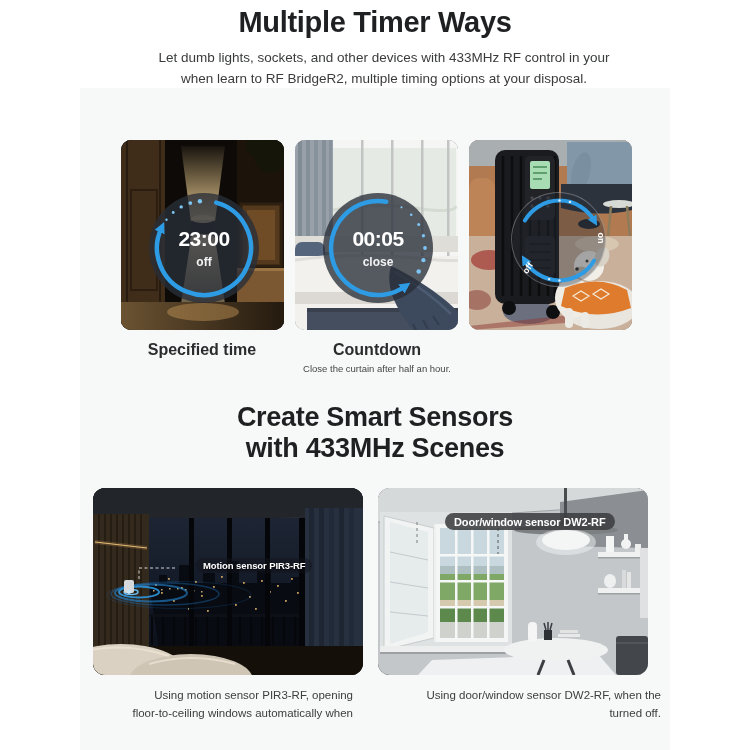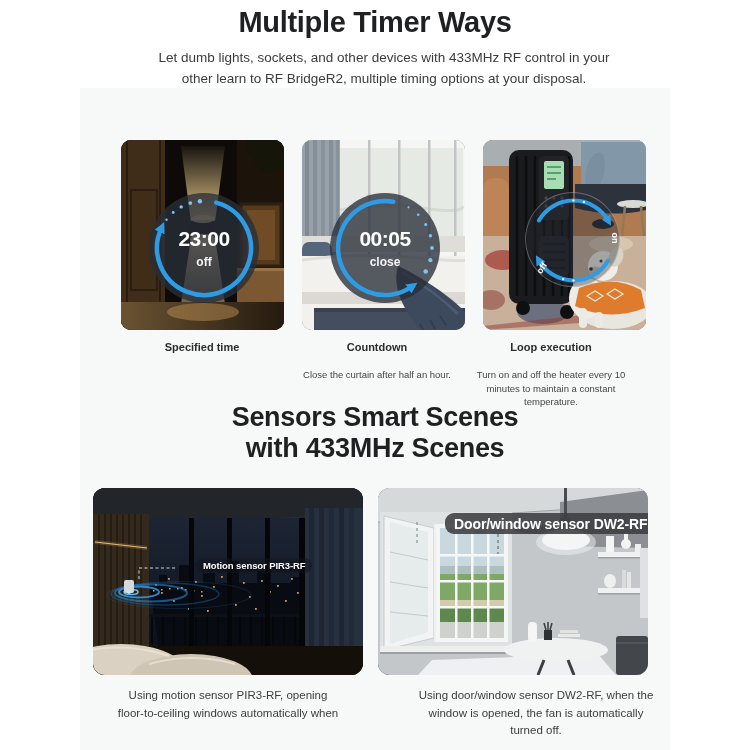--- a/index.html
+++ b/index.html
@@ -2,60 +2,60 @@
 <html><head>
 <meta charset="utf-8">
 <style>
   html,body{margin:0;padding:0;background:#fff;}
   body{width:750px;height:750px;position:relative;font-family:"Liberation Sans",sans-serif;overflow:hidden;}
   .stage{position:absolute;inset:0;width:599px;height:750px;}
   .bgcol{position:absolute;left:80px;top:88px;width:590px;height:662px;background:#f7f8f8;}
   .h1{position:absolute;top:6px;left:0;width:750px;text-align:center;font-size:29px;font-weight:700;color:#1f2021;letter-spacing:-.3px;}
   .intro{position:absolute;top:47px;left:0;width:750px;text-align:center;font-size:13.5px;line-height:21px;color:#3a3b3c;}
   .intro span{display:block;padding-left:18px;}
-  .cards{position:absolute;top:140px;left:121px;display:flex;gap:18px;}
+  .cards{position:absolute;top:140px;left:121px;display:flex;gap:11px;}
   .card{width:163px;height:190px;border-radius:10px;overflow:hidden;position:relative;background:#222;}
   .card svg.scene{position:absolute;inset:0;display:block;}
   .timer-circle{position:absolute;left:28px;top:53px;width:110px;height:110px;border-radius:50%;background:rgba(41,46,56,.78);}
   .timer-circle svg{position:absolute;inset:0;}
   .t-time{position:absolute;left:0;top:34px;width:110px;text-align:center;font-size:21px;font-weight:700;color:#fff;letter-spacing:-.5px;}
   .t-state{position:absolute;left:0;top:62px;width:110px;text-align:center;font-size:12px;font-weight:700;color:#f2f3f4;}
   .loop-circle{position:absolute;left:42px;top:52px;width:95px;height:95px;border-radius:50%;background:rgba(40,46,56,.38);border:1px solid rgba(255,255,255,.28);box-sizing:border-box;}
   .loop-circle svg{position:absolute;inset:0;}
   .loop-on{position:absolute;right:-1px;top:40px;font-size:9px;font-weight:700;color:#fff;transform:rotate(90deg);}
   .loop-off{position:absolute;left:10px;bottom:13px;font-size:9px;font-weight:700;color:#fff;transform:rotate(-55deg);}
   .card-cap{position:absolute;top:341px;text-align:center;color:#3c3d3e;}
-  .card-cap .cap-t{font-size:11px;font-weight:700;color:#2b2c2d;margin-bottom:15px;}
+  .card-cap .cap-t{font-size:16px;font-weight:700;color:#2b2c2d;margin-bottom:3px;}
   .card-cap .cap-b{font-size:9.5px;line-height:13.5px;color:#454647;}
   .card-cap .cap-b span{display:block;}
   .cap1{left:107px;width:190px;}
   .cap2{left:282px;width:190px;}
   .cap3{left:456px;width:190px;}
   .h2{position:absolute;top:402px;left:0;width:750px;text-align:center;font-size:27px;font-weight:700;line-height:31px;color:#1f2021;letter-spacing:-.3px;}
   .h2 span{display:block;}
   .shots{position:absolute;top:488px;left:93px;display:flex;gap:15px;}
   .shot{width:270px;height:187px;border-radius:12px;overflow:hidden;position:relative;background:#111;}
   .shot svg.scene{position:absolute;inset:0;display:block;}
   .pir-label{position:absolute;left:62px;top:70px;padding:2px 7px;border-radius:8px;background:rgba(18,21,26,.45);color:#fff;font-size:9.5px;font-weight:700;letter-spacing:-.1px;text-shadow:0 1px 2px rgba(0,0,0,.8);white-space:nowrap;margin-left:41px;}
-  .dw2-label{position:absolute;left:67px;top:25px;padding:2.5px 9px;border-radius:9px;background:rgba(60,62,64,.88);color:#fff;font-size:14px;font-weight:700;letter-spacing:-.1px;white-space:nowrap;}
+  .dw2-label{position:absolute;left:67px;top:25px;padding:2.5px 9px;border-radius:9px;background:rgba(60,62,64,.88);color:#fff;font-size:11px;font-weight:700;letter-spacing:-.1px;white-space:nowrap;}
   .shot-cap{position:absolute;top:687px;text-align:center;font-size:11.5px;line-height:17.5px;color:#3c3d3e;}
-  .shot-cap span{display:block;}
+  .shot-cap span{display:block;text-align:right;}
   .scap1{left:103px;width:250px;}
   .scap2{left:411px;width:250px;}
 </style>
 </head>
 <body>
 
 <div class="stage">
   <div class="bgcol"></div>
 
   <div class="h1">Multiple Timer Ways</div>
   <div class="intro">
     <span>Let dumb lights, sockets, and other devices with 433MHz RF control in your</span>
-    <span>other learn to RF BridgeR2, multiple timing options at your disposal.</span>
+    <span>when learn to RF BridgeR2, multiple timing options at your disposal.</span>
   </div>
 
   <div class="cards">
 
     <div class="card">
       <svg class="scene" width="163" height="190" viewBox="0 0 163 190">
         <defs>
           <linearGradient id="coneUp" x1="0" y1="1" x2="0" y2="0">
             <stop offset="0" stop-color="#f4d496" stop-opacity=".95"></stop>
               <stop offset="1" stop-color="#f4d496" stop-opacity=".05"></stop>
@@ -235,31 +235,23 @@
 
   <div class="card-cap cap1">
     <div class="cap-t">Specified time</div>
   </div>
   <div class="card-cap cap2">
     <div class="cap-t">Countdown</div>
     <div class="cap-b">
       <span>Close the curtain  after half an hour.</span>
     </div>
   </div>
-  <div class="card-cap cap3">
-    <div class="cap-t">Loop execution</div>
-    <div class="cap-b">
-      <span>Turn on and off the heater every 10</span>
-      <span>minutes to maintain a constant</span>
-      <span>temperature.</span>
-    </div>
-  </div>
 
   <div class="h2">
-    <span>Sensors Smart Scenes</span>
+    <span>Create Smart Sensors</span>
     <span>with 433MHz Scenes</span>
   </div>
 
   <div class="shots">
 
     <div class="shot">
       <svg class="scene" width="270" height="187" viewBox="0 0 270 187">
         <defs>
           <linearGradient id="sky2" x1="0" y1="0" x2="0" y2="1">
             <stop offset="0" stop-color="#1d2534"></stop>
@@ -414,16 +406,15 @@
       <div class="dw2-label">Door/window sensor DW2-RF</div>
     </div>
   </div>
 
   <div class="shot-cap scap1">
     <span>Using motion sensor PIR3-RF, opening</span>
     <span>floor-to-ceiling windows automatically when</span>
   </div>
   <div class="shot-cap scap2">
     <span>Using door/window sensor DW2-RF, when the</span>
-    <span>window is opened, the fan is automatically</span>
     <span>turned off.</span>
   </div>
 </div>
 
 </body></html>

